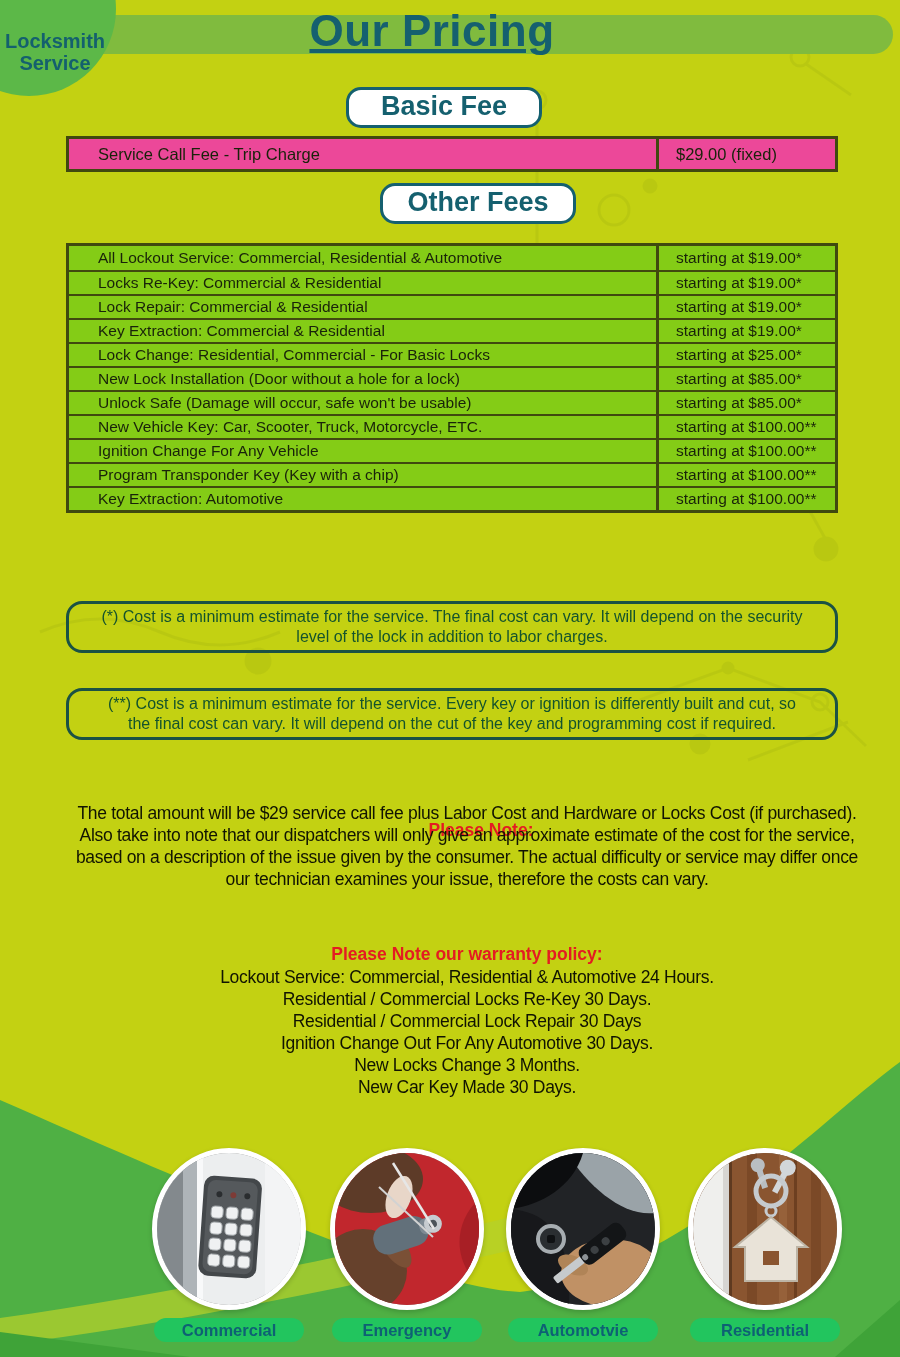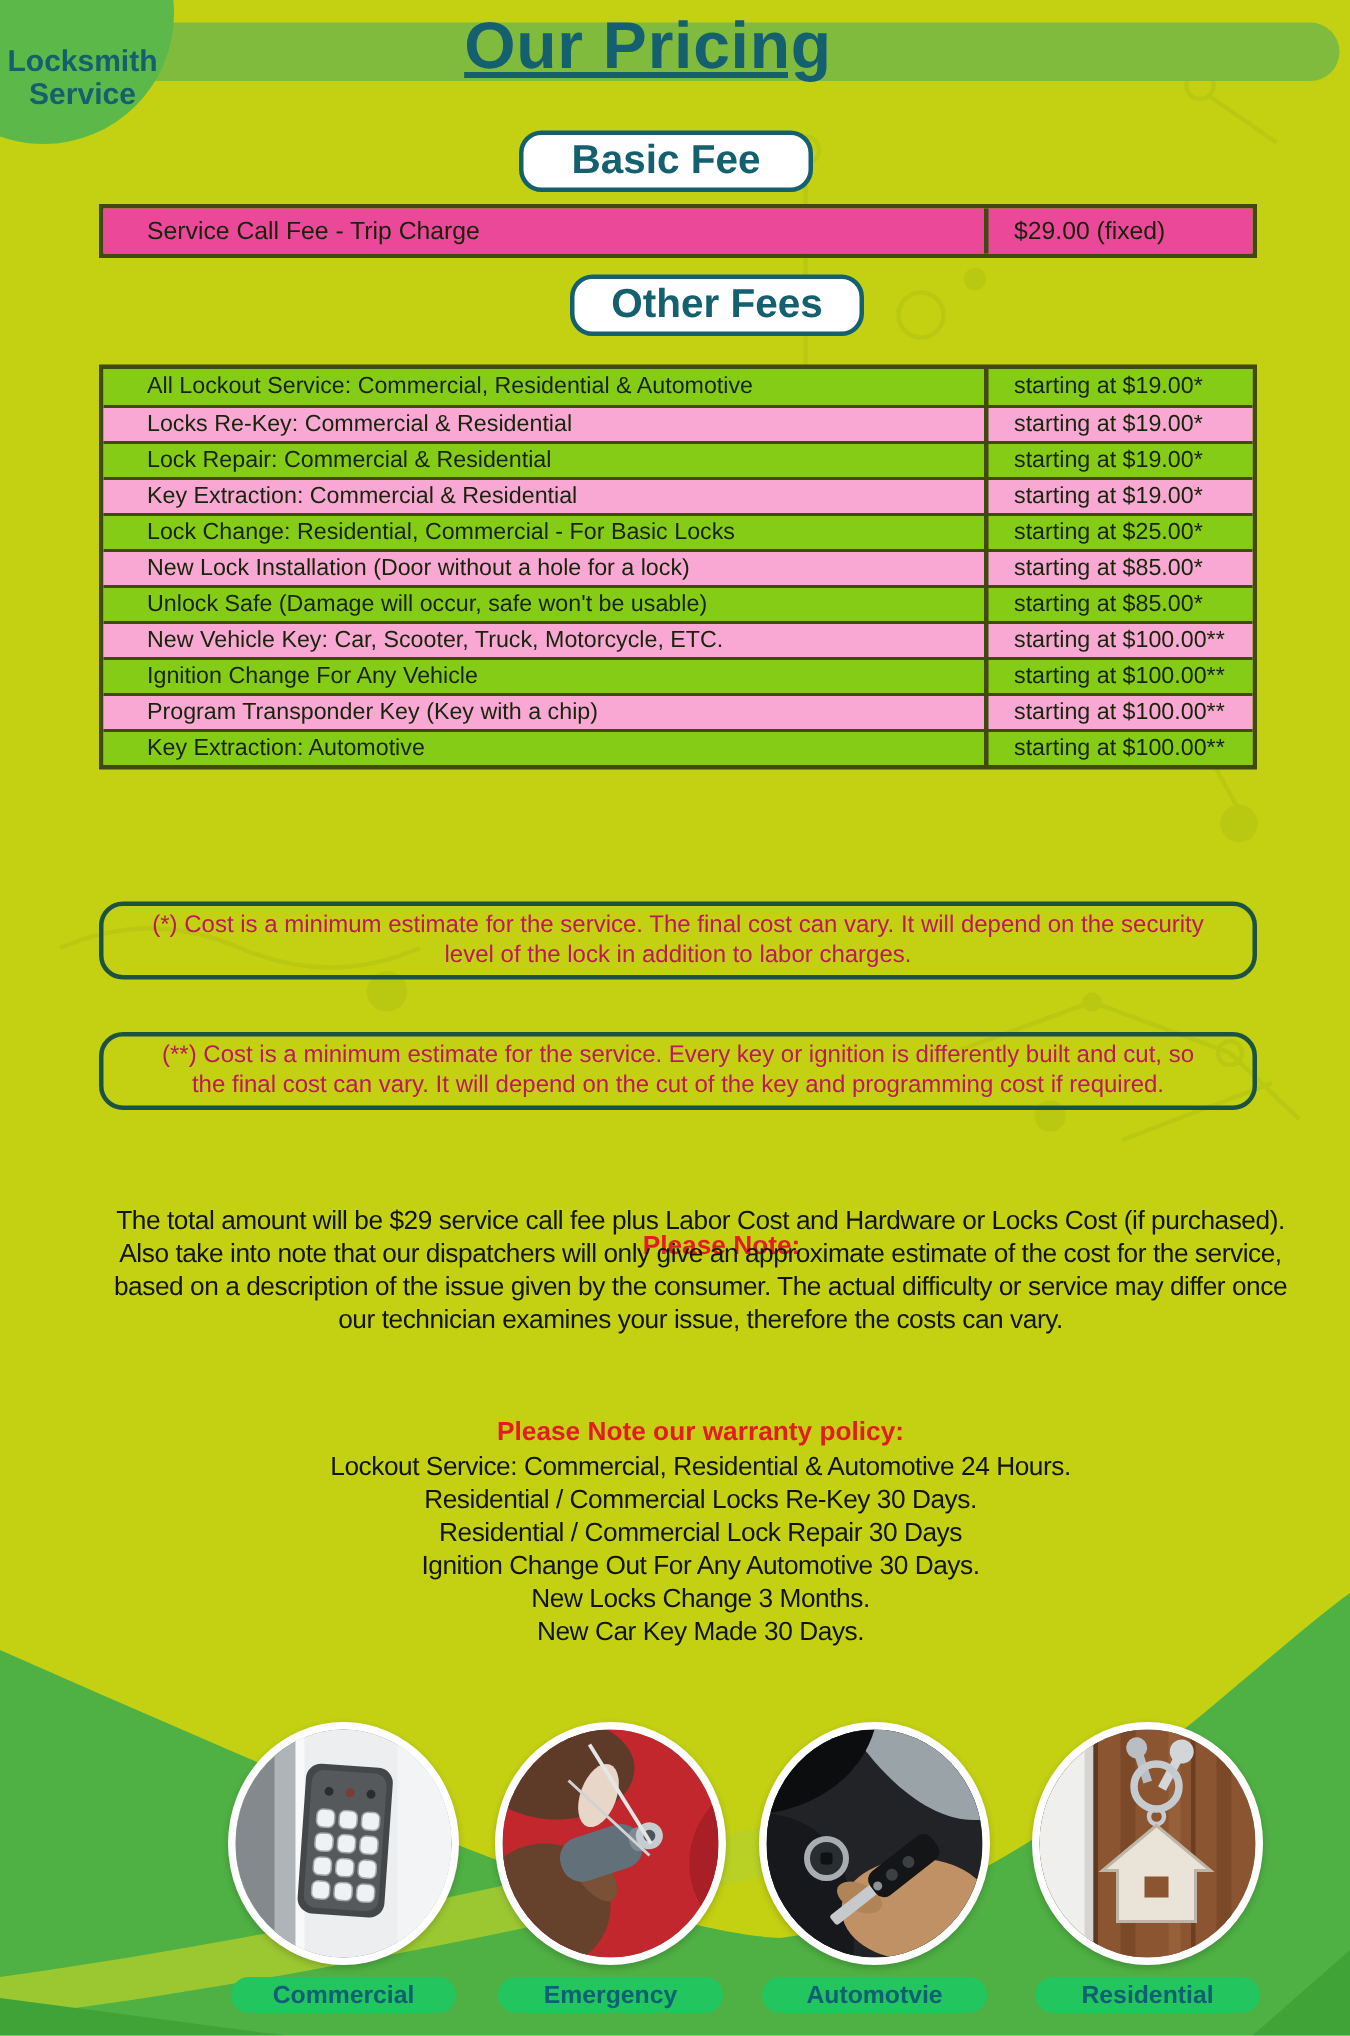--- a/index.html
+++ b/index.html
@@ -30,33 +30,33 @@
           color:#15606f; font-weight:800; font-size:27px; line-height:33px;
           text-align:center; z-index:2; }
   .pill-basic { top:87px; }
   .pill-other { top:183px;margin-left:34px; }
 
   
   .fee-table { position:absolute; left:66px; width:772px;
           border:3px solid #40490f; z-index:2; }
   .fee-row { display:flex; align-items:center; background:#84cc16;
           color:#19230a; font-size:15.5px; height:24px; }
-  .fee-row.alt { background:#f9a8d4; }
+  .fee-row.alt { background:#84cc16; }
   .fee-row + .fee-row { border-top:2px solid #40490f; }
   .basic-table { top:136px; }
   .basic-table .fee-row { background:#ec4899; height:30px; font-size:16.5px; }
   .other-table { top:243px; }
   .fee-service { width:587px; padding-left:29px; }
   .fee-price { flex:1; align-self:stretch; display:flex; align-items:center;
           border-left:3px solid #40490f; padding-left:17px; }
 
   
   .note-box { position:absolute; left:66px; width:772px;
           border:3.5px solid #1b5244; border-radius:16px;
-          color:#be185d; font-size:16px; line-height:20px; text-align:center;
+          color:#14532d; font-size:16px; line-height:20px; text-align:center;
           padding:3px 26px; z-index:2; }
   .note-1 { top:601px; }
   .note-2 { top:688px; }
 
   
   .red-heading { position:absolute; left:0; width:900px; padding-left:34px;
           text-align:center; color:#e41b22; font-weight:bold; font-size:17.5px; z-index:2; }
   .h-note { top:820px;margin-left:14px; }
   .h-warranty { top:944px; }
   .note-body { position:absolute; top:802px; left:67px; width:800px; text-align:center;

